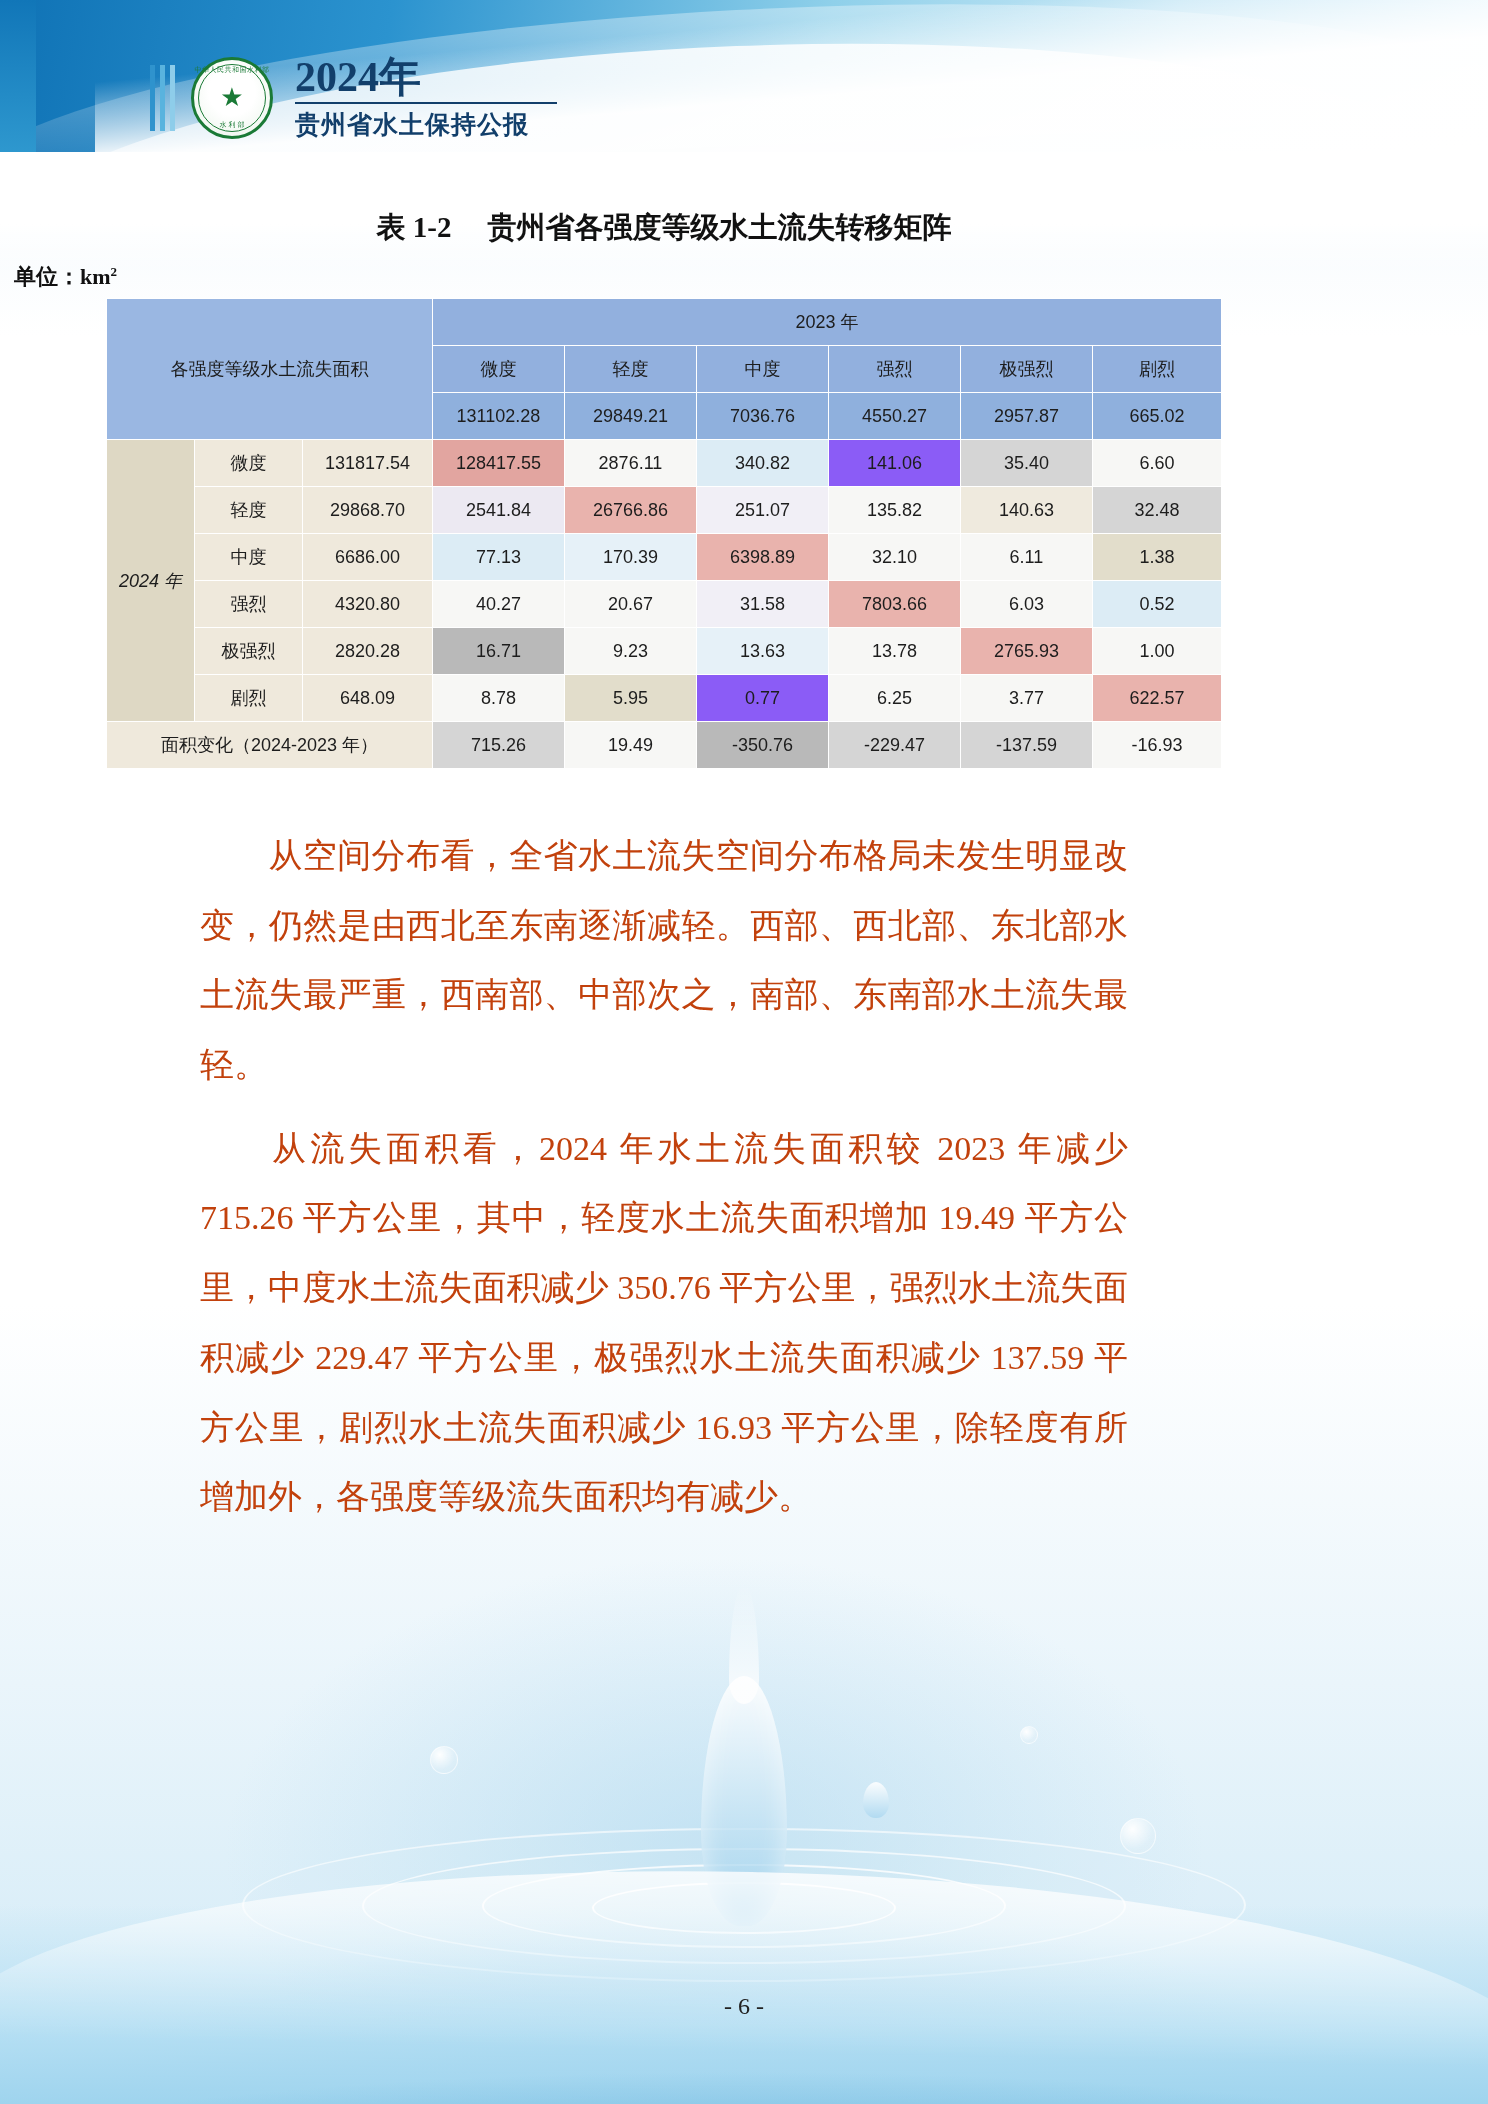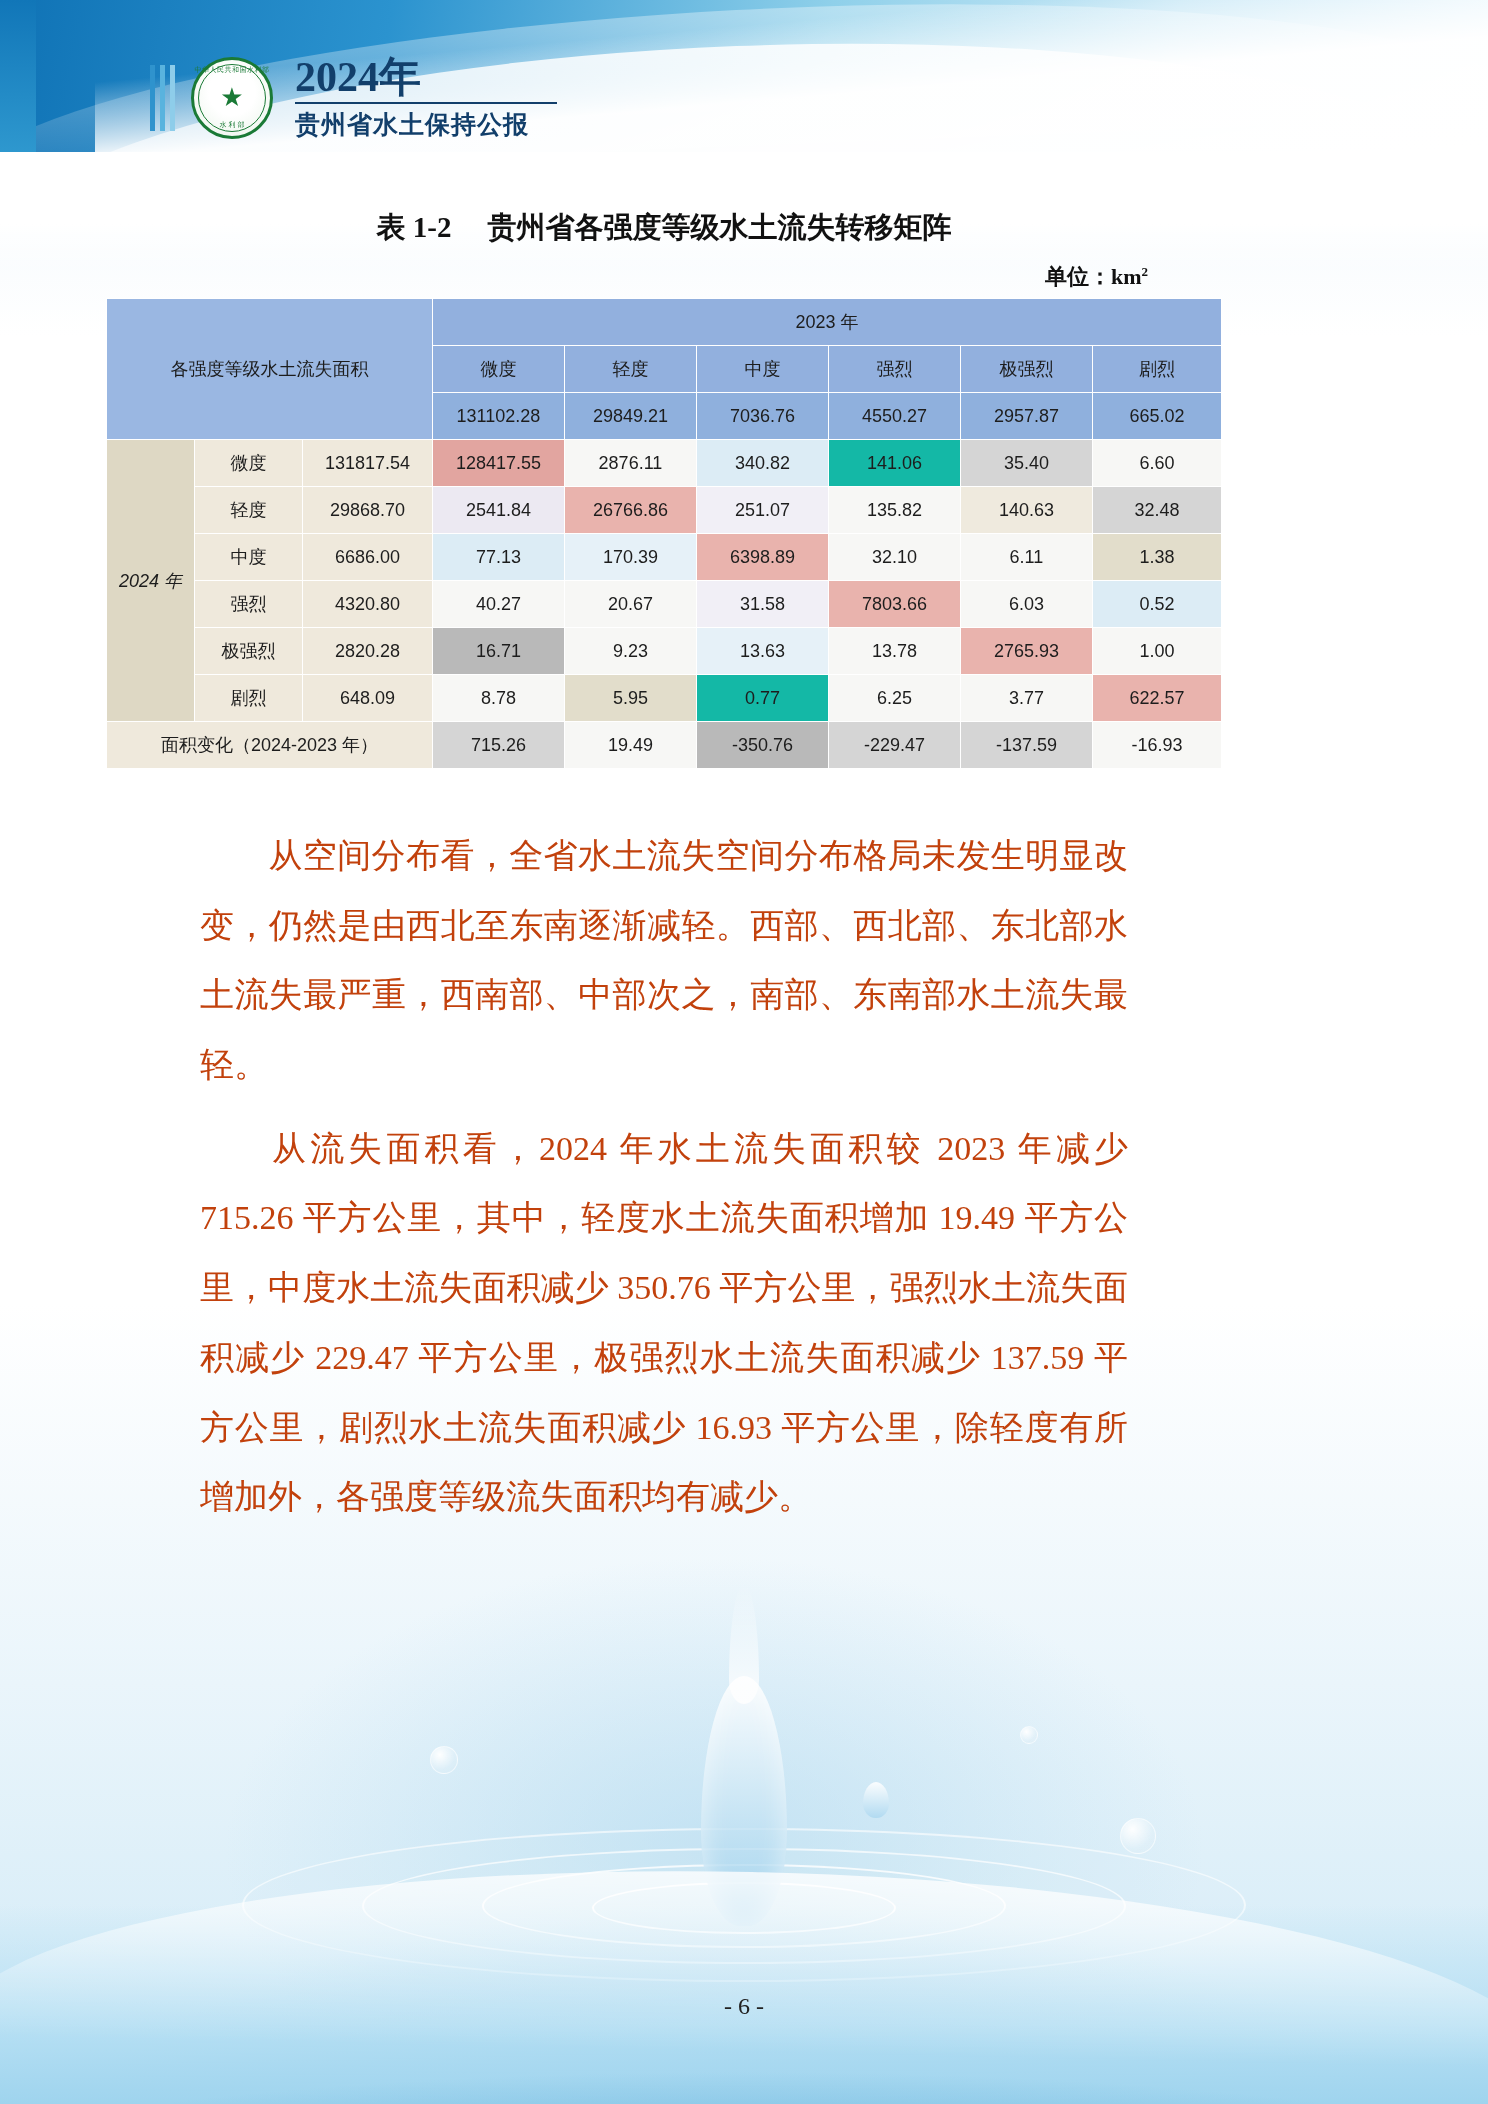--- a/index.html
+++ b/index.html
@@ -87,21 +87,21 @@
 
   
   .content { position:absolute; left:0; top:0; width:1328px; z-index:8; }
   .tbl-title {
     margin-top:208px; text-align:center;
     font-family:"Liberation Serif", serif;
     font-size:29px; font-weight:bold; color:#111;
   }
   .tbl-title .no { margin-right:36px; }
   .unit {
-    margin:14px 180px 6px 0; text-align:right;
+    margin:14px 180px 6px 0; text-align:left;
     font-family:"Liberation Serif", serif;
     font-size:22px; font-weight:bold; color:#111;padding-left:14px;
   }
   .unit sup { font-size:13px; }
 
   table.matrix {
     border-collapse:collapse;
     margin:6px auto 0 auto;
     width:1115px;
     font-family:"Liberation Sans", sans-serif;
@@ -120,21 +120,21 @@
   .hdr-blue-l { background:#9ab7e2; color:#16243b; font-weight:bold; font-size:19px; }
   .hdr-blue2 { background:#8fb0dd; color:#13213a; font-weight:bold; font-size:19px; }
   .sidehdr { background:#ded8c4; font-weight:bold; font-size:20px; color:#1d1d1d;font-style:italic; }
   .rowlbl { background:#efe9dc; font-weight:bold; font-size:19px; }
   .rowtot { background:#efe9dc; font-weight:bold; font-size:19px; }
   .c-pink  { background:#e2a5a0; }
   .c-pink2 { background:#e9b3ad; }
   .c-lblue { background:#dcecf5; }
   .c-blue2 { background:#e6f1f8; }
   .c-beige { background:#e2ddcb; }
-  .c-beige2{ background:#14b8a6; }
+  .c-beige2{ background:#8b5cf6; }
   .c-grey  { background:#b9b9b9; }
   .c-grey3 { background:#d5d5d5; }
   .c-white { background:#f7f7f5; }
   .c-lav   { background:#ece9f2; }
   .c-lav2  { background:#f1eff6; }
   .c-cream { background:#efeade; }
   .chg { font-weight:bold; }
 
   .para {
     font-family:"Liberation Serif", serif;

